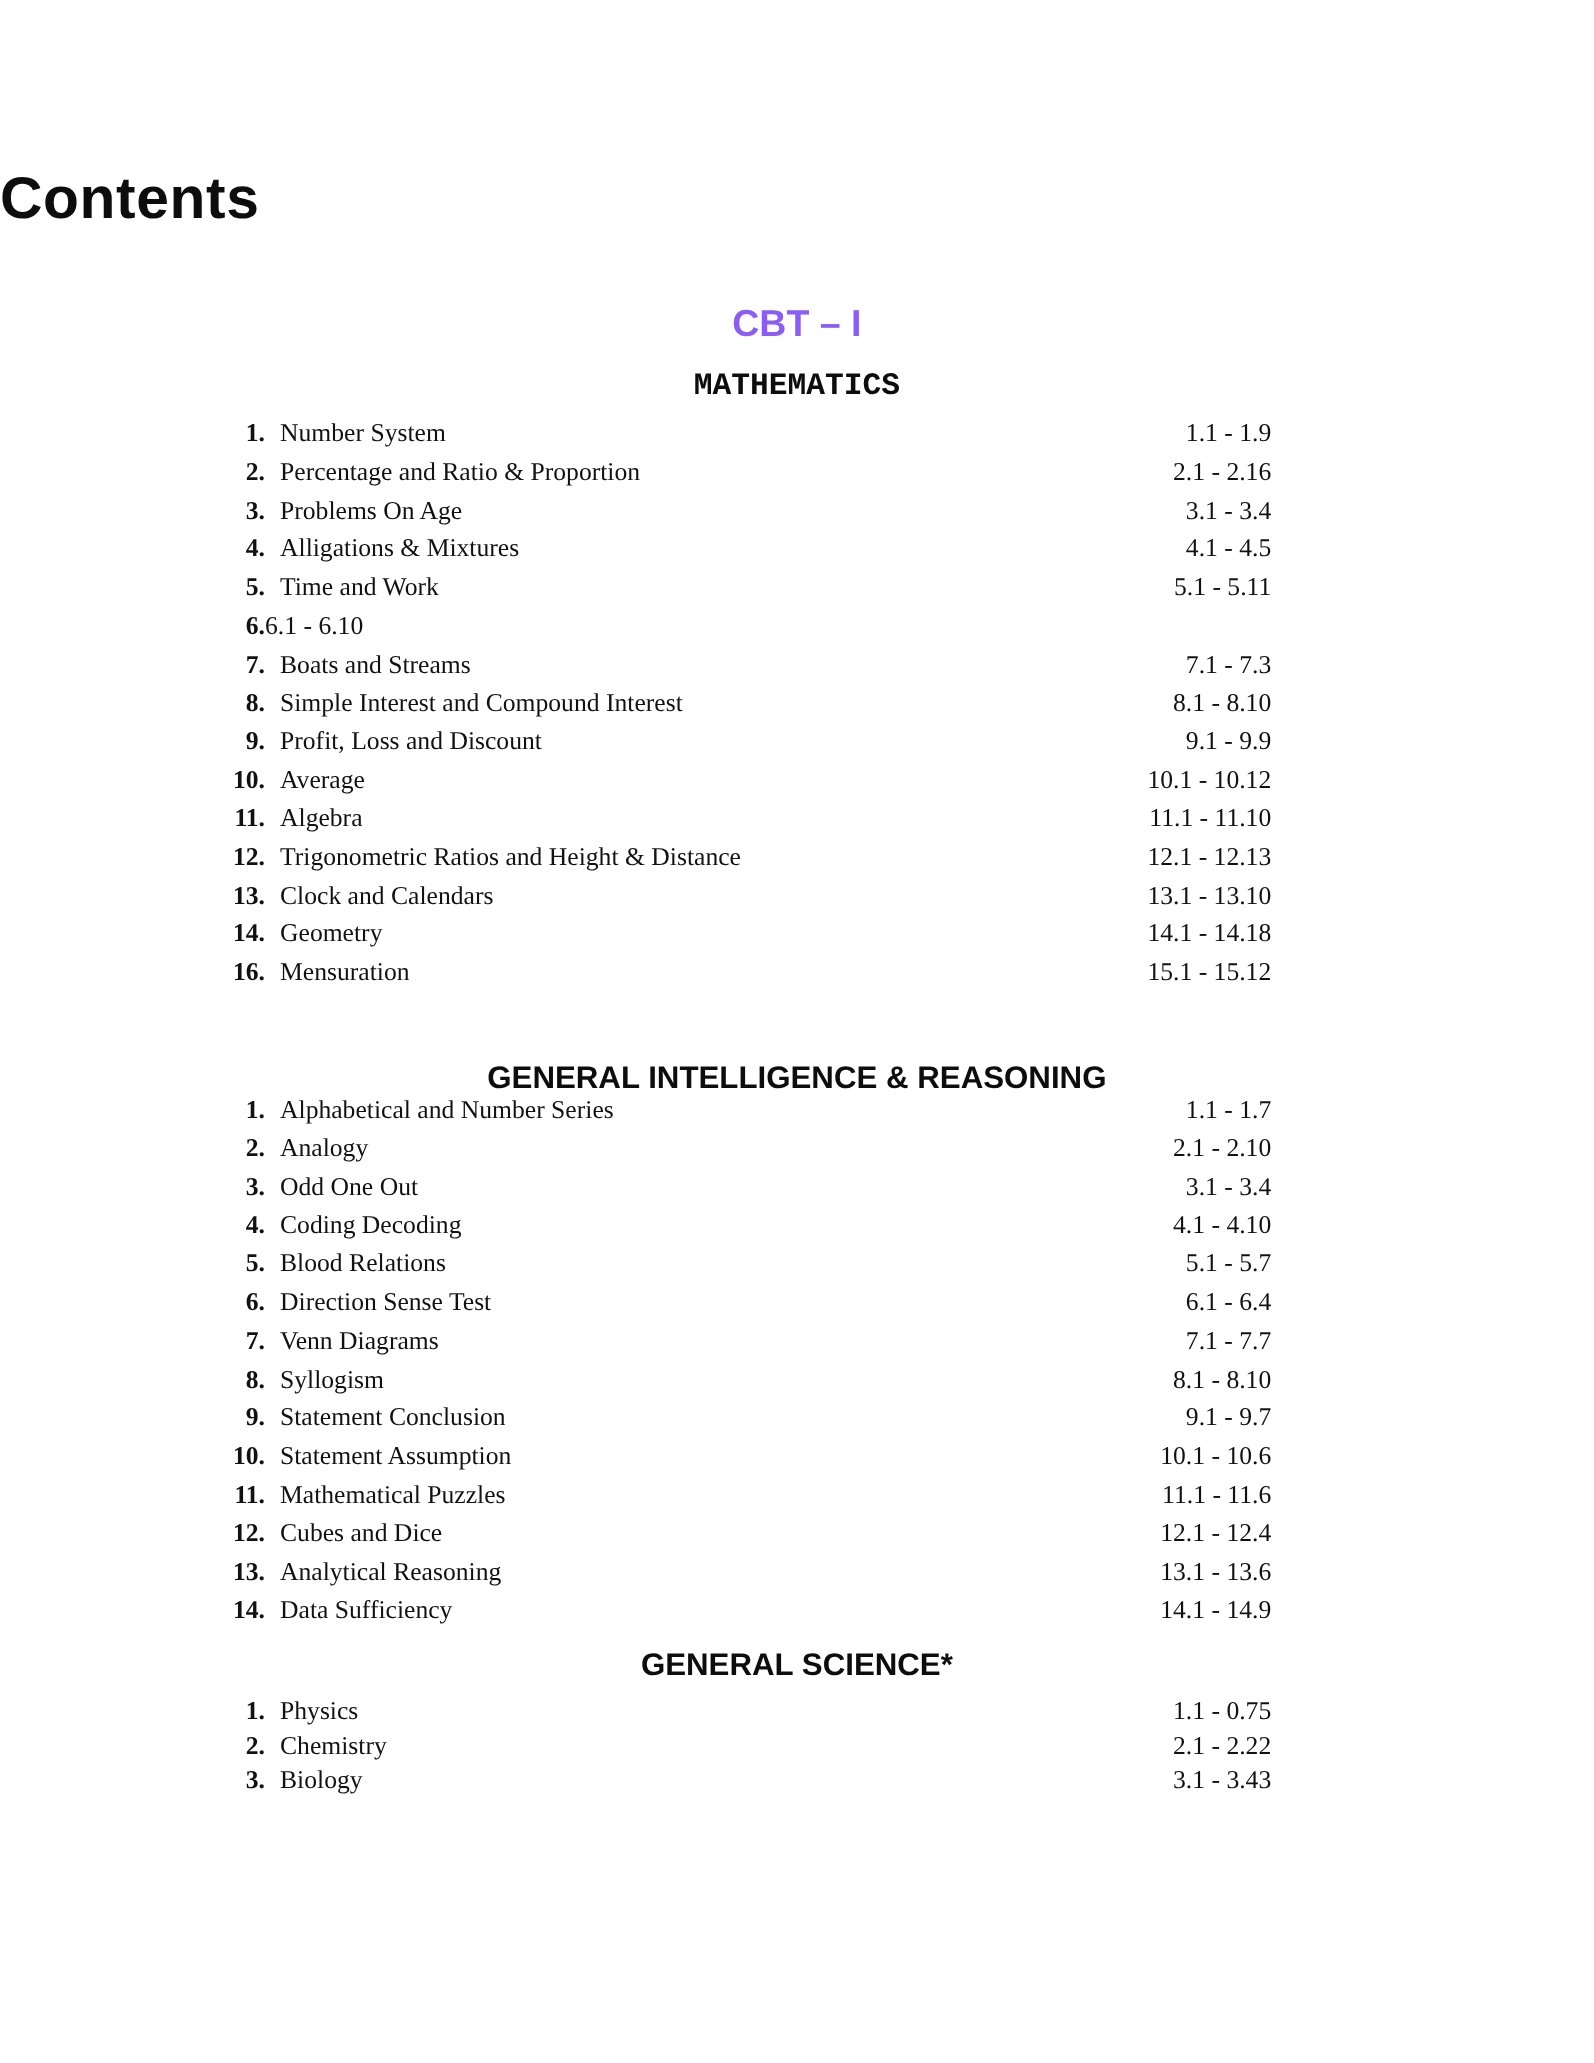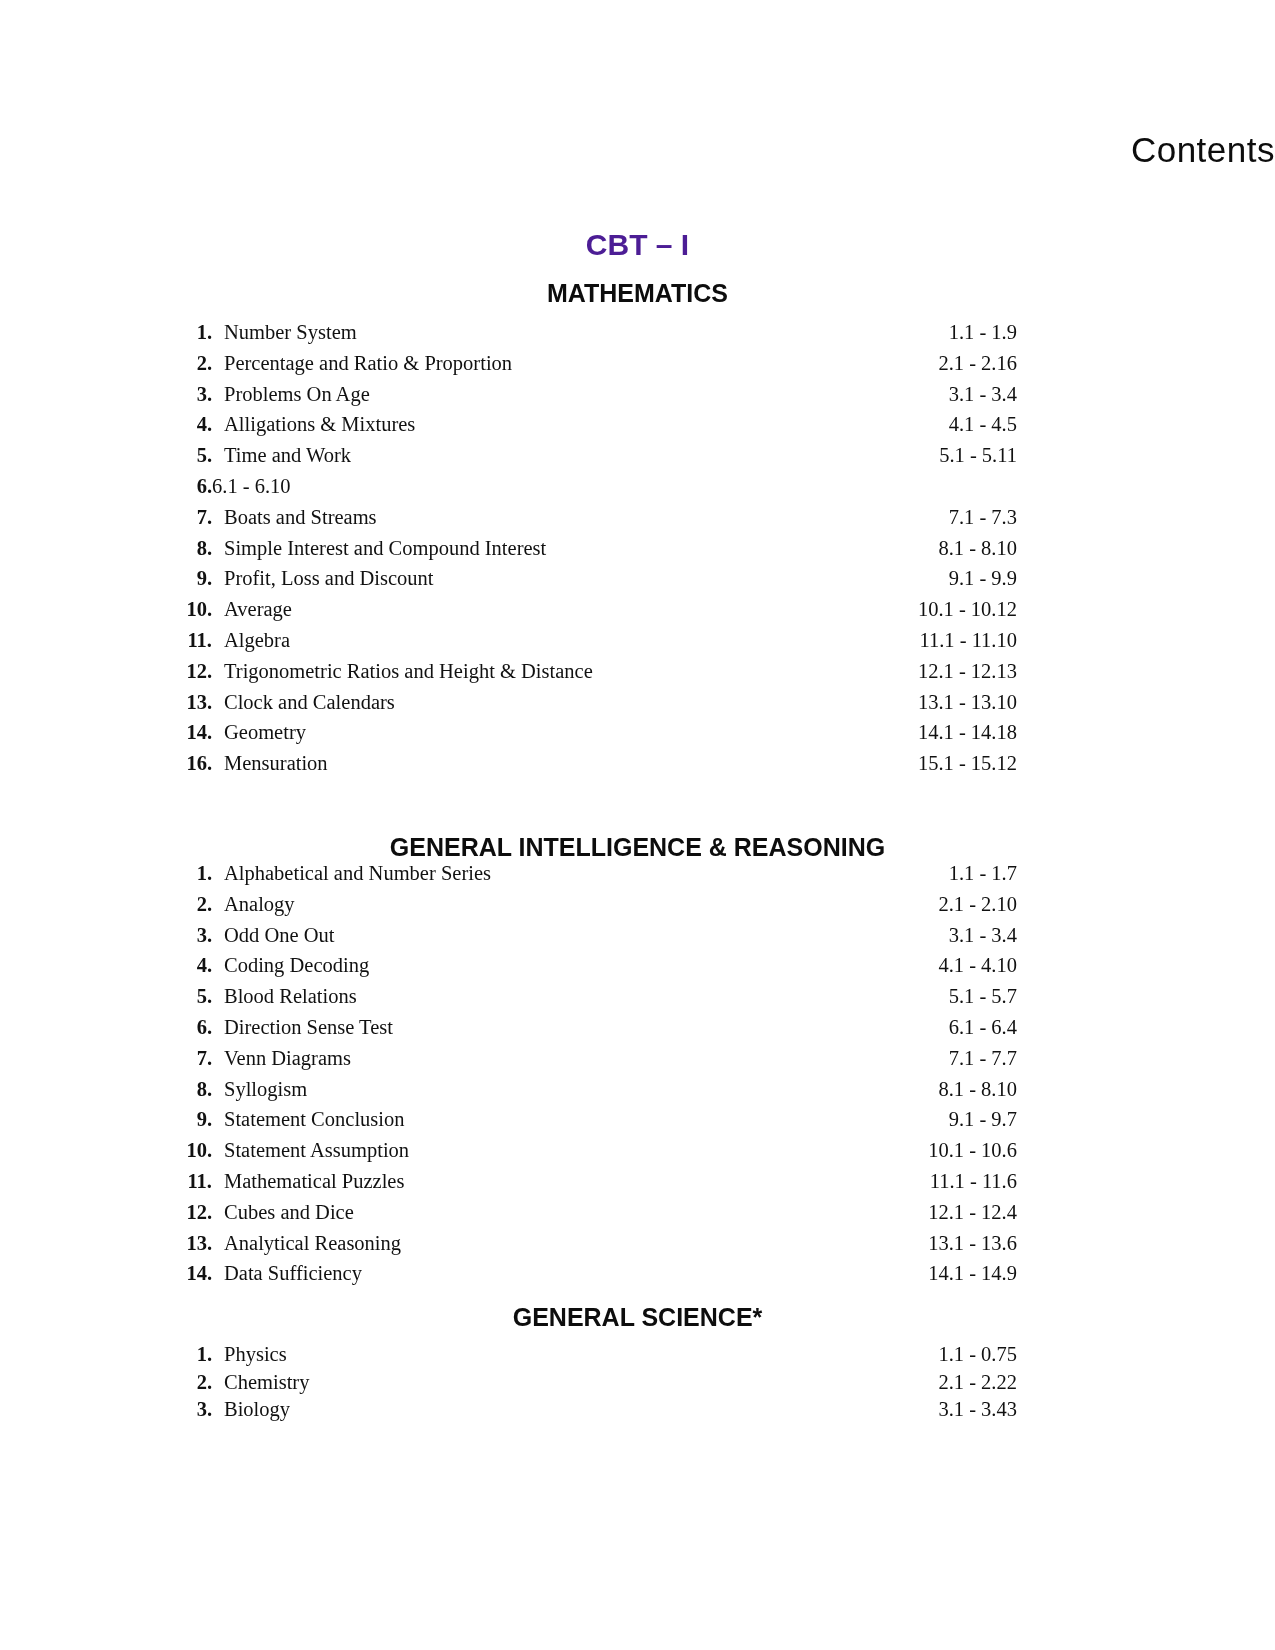--- a/index.html
+++ b/index.html
@@ -12,45 +12,45 @@
     width: 1275px;
     height: 1650px;
     background: #ffffff;
     color: #111111;
     box-sizing: border-box;
     padding-top: 130px;
     overflow: hidden;
   }
   .doc-title {
     margin: 0;
-    text-align: right;
+    text-align: left;
     font-family: "Liberation Sans", sans-serif;
-    font-weight: normal;
-    font-size: 35px;
+    font-weight: bold;
+    font-size: 47px;
     letter-spacing: 0.5px;
     color: #0d0d0d;
   }
   .part-heading {
     margin: 58px 0 0 0;
     text-align: center;
     font-family: "Liberation Sans", sans-serif;
     font-weight: bold;
     font-size: 30px;
-    color: #4c1d95;
+    color: #8b5cf6;
   }
   .section-heading {
     margin: 0;
     text-align: center;
     font-family: "Liberation Sans", sans-serif;
     font-weight: bold;
     font-size: 25px;
     letter-spacing: 0px;
     color: #0d0d0d;
   }
-  .section-0 .section-heading { margin-top: 17px; margin-bottom: 13px; }
+  .section-0 .section-heading { margin-top: 17px; margin-bottom: 13px; font-family: Liberation Mono, monospace; }
   .section-1 .section-heading { margin-top: 50px; }
   .section-2 .section-heading { margin-top: 10px; margin-bottom: 11px; }
 
   .toc-list {
     padding: 0 258px 0 158px; 
   }
   .toc-row {
     display: flex;
     align-items: baseline;
     height: 30.8px;

